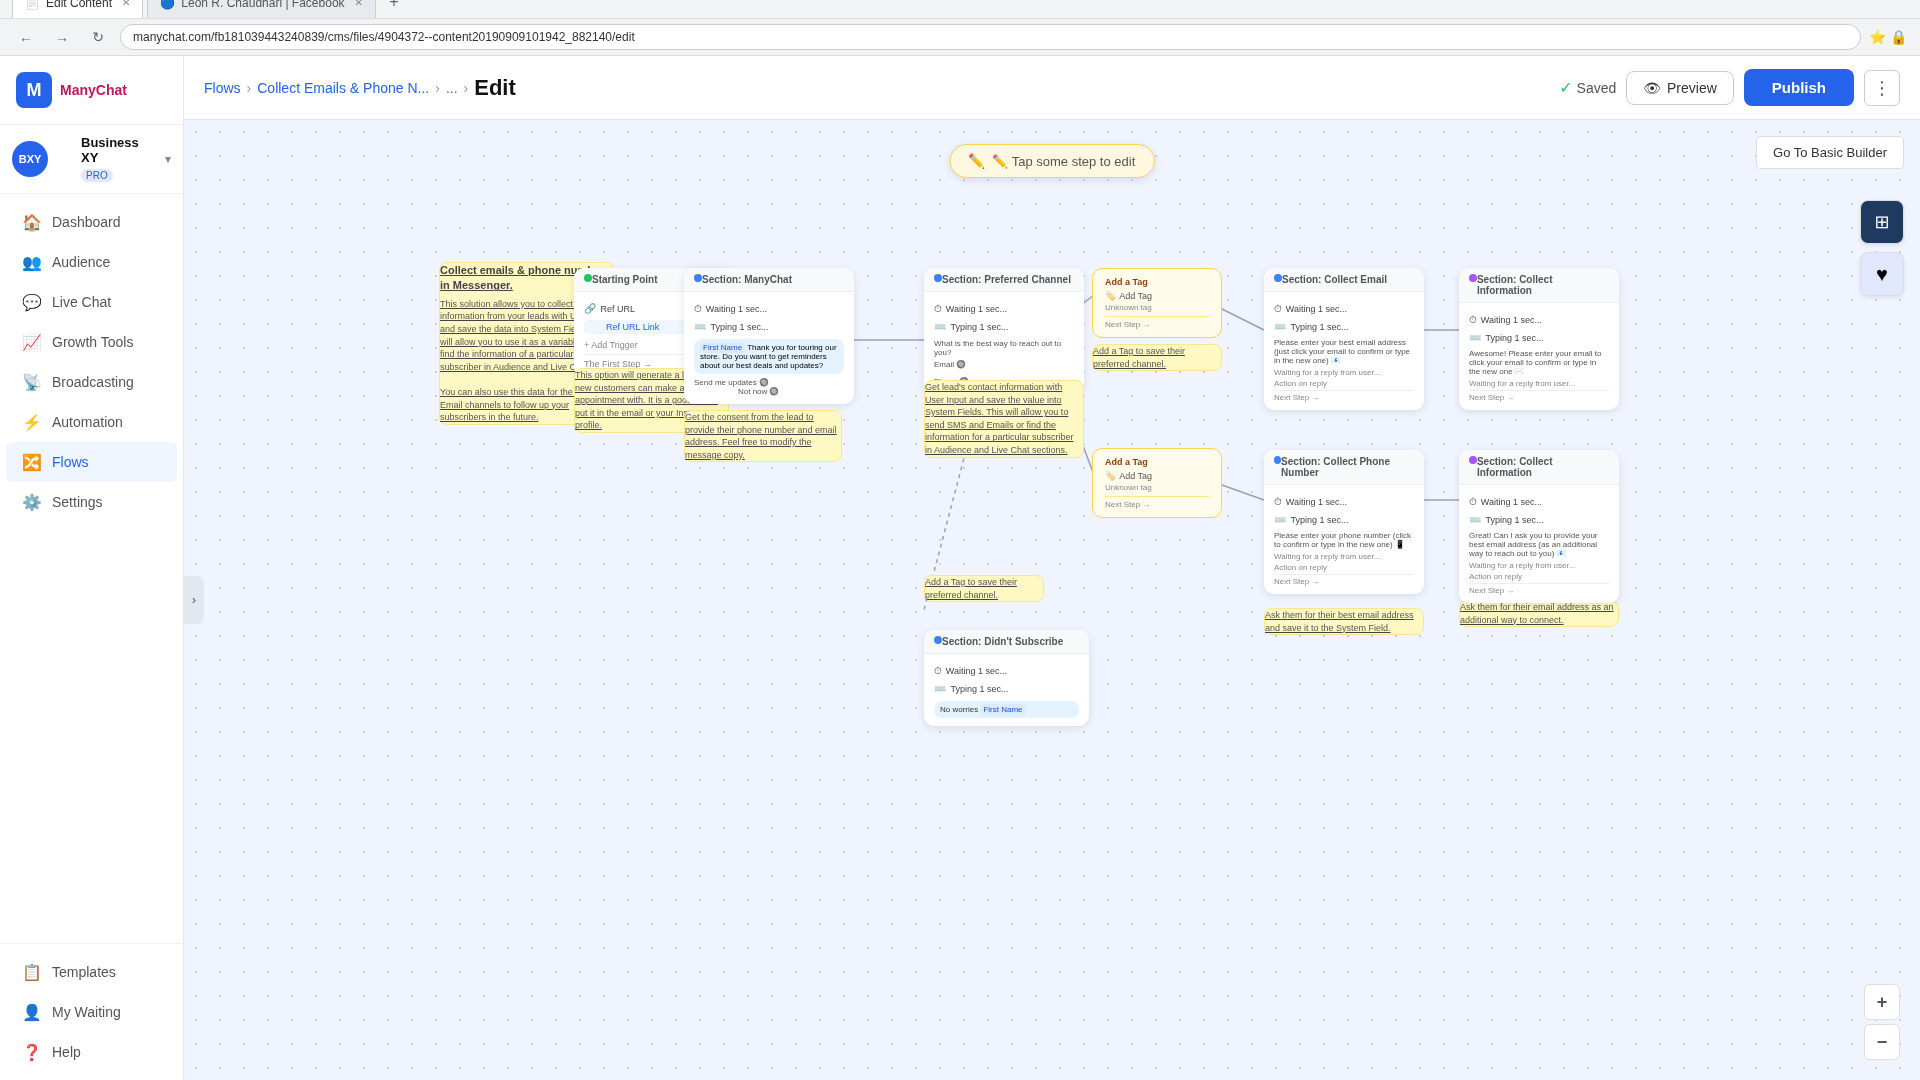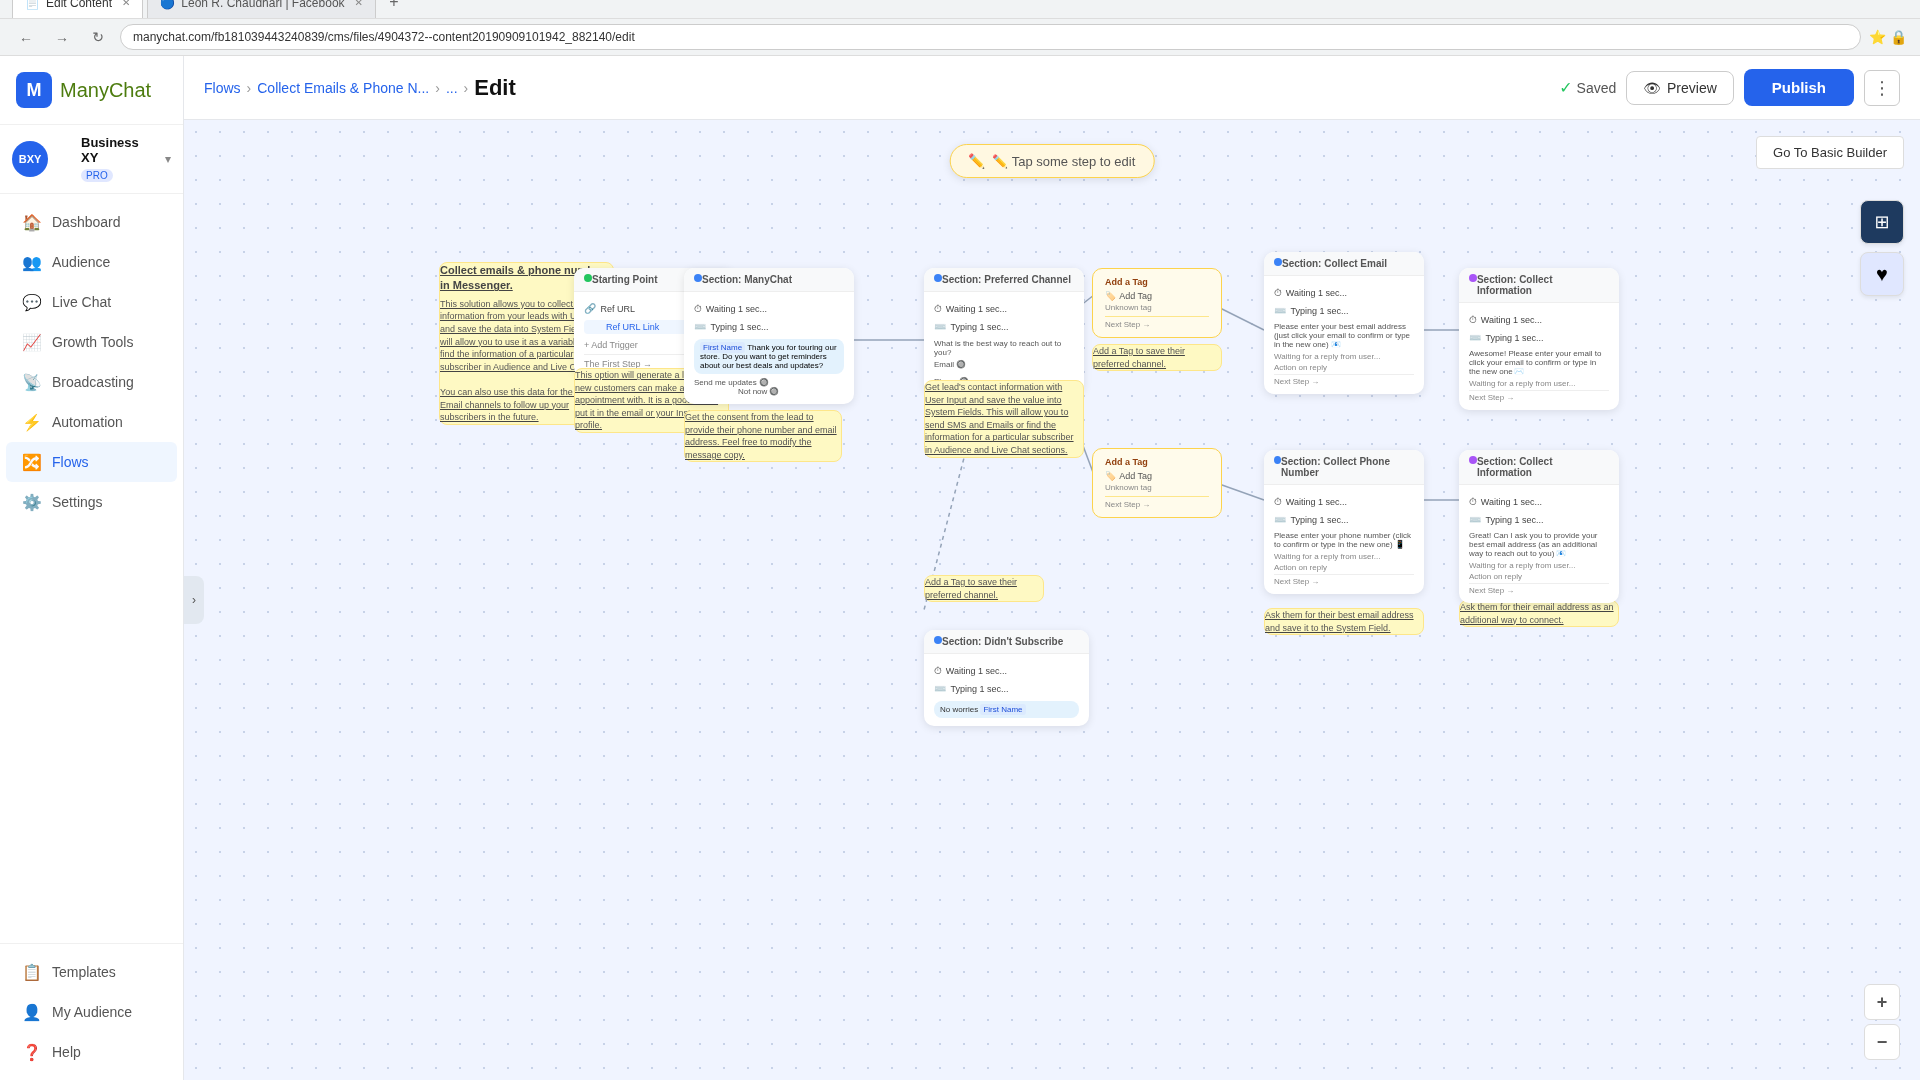--- a/index.html
+++ b/index.html
@@ -28,21 +28,21 @@
       gap: 8px;
       border-bottom: 1px solid #f0f0f0;
     }
     .logo-icon {
       width: 36px; height: 36px;
       background: #2563eb;
       border-radius: 8px;
       display: flex; align-items: center; justify-content: center;
       color: white; font-size: 18px; font-weight: bold;
     }
-    .logo-text { font-size: 20px; font-weight: 400; color: #4d7c0f; }
+    .logo-text { font-size: 14px; font-weight: 700; color: #be185d; }
 
     .business-selector {
       padding: 10px 12px;
       display: flex;
       align-items: center;
       gap: 8px;
       border-bottom: 1px solid #f0f0f0;
       cursor: pointer;
     }
     .business-avatar {
@@ -375,21 +375,21 @@
       </div>
     </div>
 
     <div class="sidebar-bottom">
       <div class="nav-item">
         <span class="icon">📋</span>
         <span>Templates</span>
       </div>
       <div class="nav-item">
         <span class="icon">👤</span>
-        <span>My Audience</span>
+        <span>My Waiting</span>
       </div>
       <div class="nav-item">
         <span class="icon">❓</span>
         <span>Help</span>
       </div>
     </div>
   </div>
 
   <div class="main-content">
 
@@ -534,21 +534,21 @@
 
       <div class="tag-node" style="left:908px; top:328px; min-width:130px;">
         <div class="tag-node-header">Add a Tag</div>
         <div style="font-size:9px; color:#555; display:flex; align-items:center; gap:3px;">
           <span>🏷️</span> Add Tag
         </div>
         <div style="font-size:8px; color:#888; margin-top:2px;">Unknown tag</div>
         <div style="font-size:8px; color:#888; border-top:1px solid #fde68a; padding-top:3px; margin-top:4px;">Next Step →</div>
       </div>
 
-      <div class="flow-node" style="left:1080px; top:132px; width:160px;">
+      <div class="flow-node" style="left:1080px; top:148px; width:160px;">
         <div class="node-header">
           <span class="dot" style="background:#3b82f6;"></span>
           <span>Section: Collect Email</span>
         </div>
         <div class="node-body">
           <div class="node-row">
               <span>⏱</span>
               <span style="font-size:9px;">Waiting 1 sec...</span>
             </div>
           <div class="node-row">

